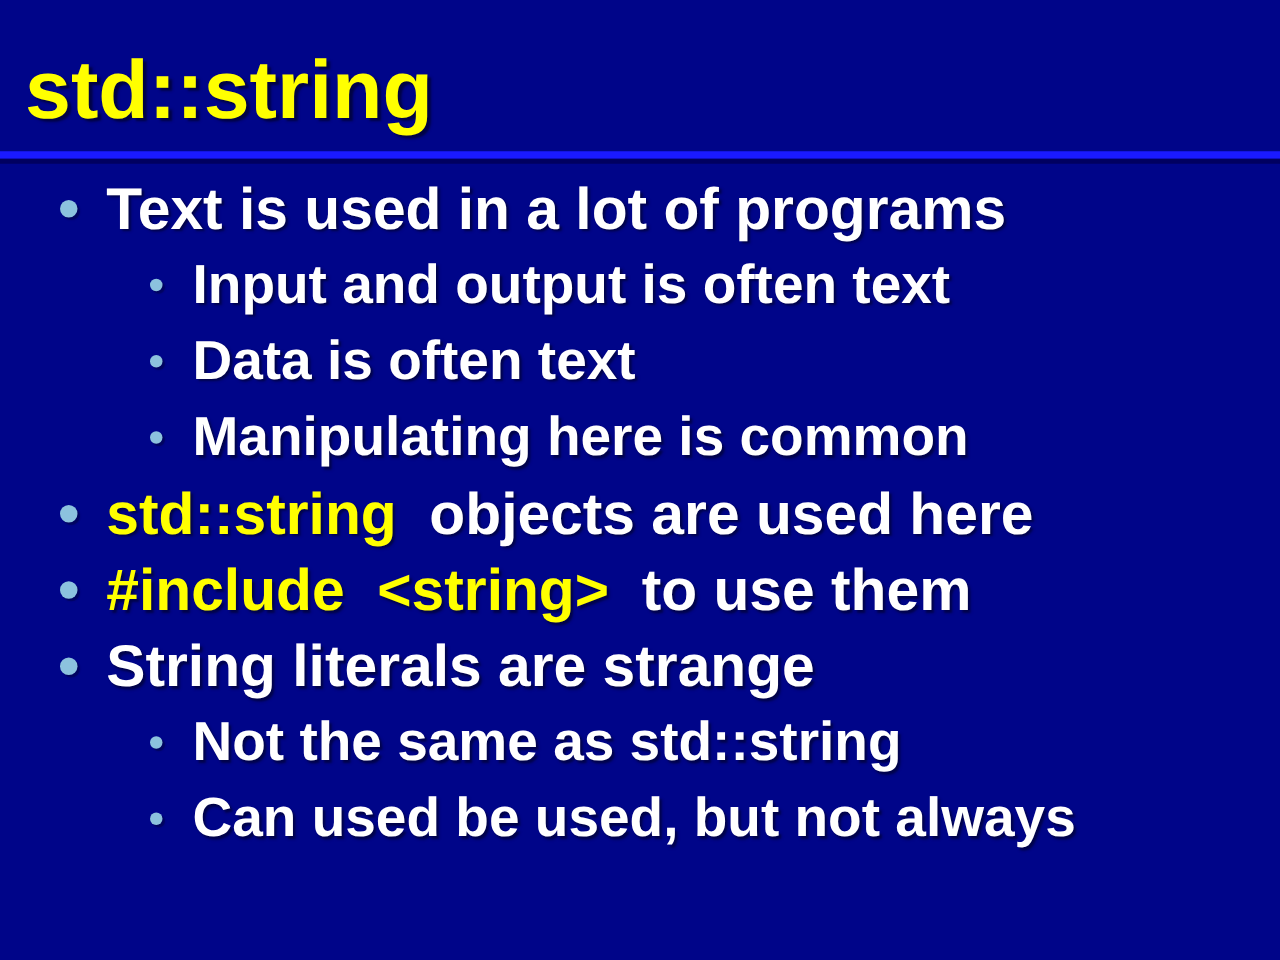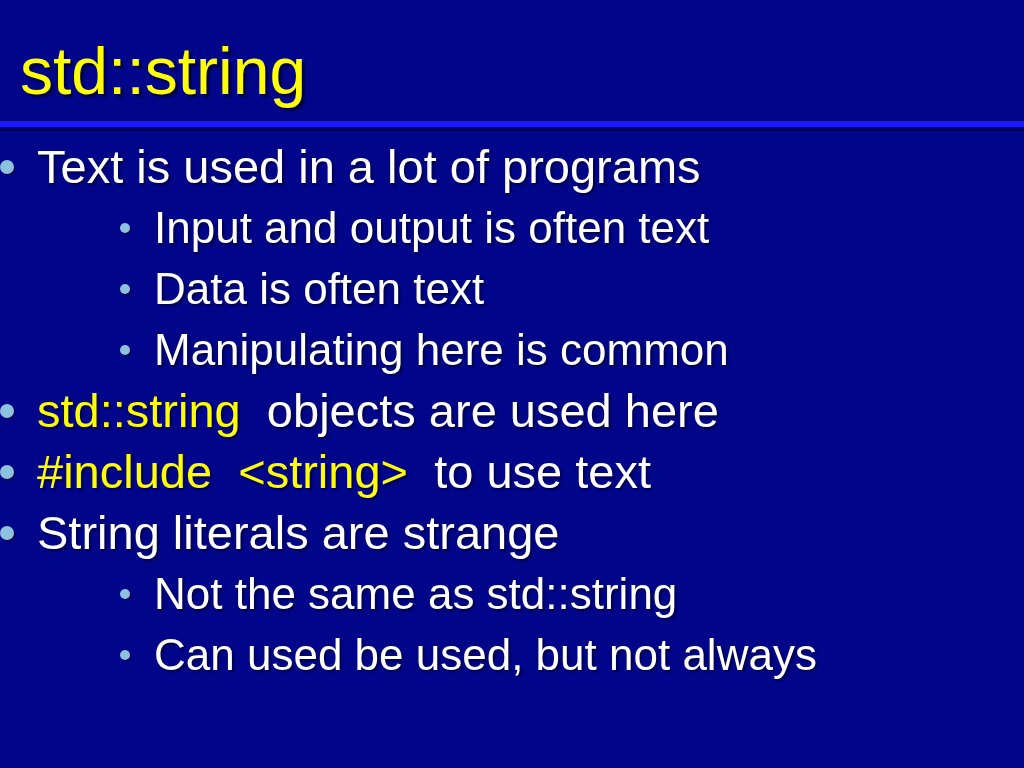--- a/index.html
+++ b/index.html
@@ -19,20 +19,21 @@
     width: 1024px;
     height: 768px;
     overflow: hidden;
     background: var(--background);
     font-family: "Liberation Sans", sans-serif;
   }
   .slide {
     position: relative;
     width: 1024px;
     height: 768px;
+    font-weight: bold;
   }
   .title {
     position: absolute;
     left: 20px;
     top: 34px;
     font-size: 66px;
     line-height: 74px;
     color: var(--title);
     text-shadow: 3px 3px 2px rgba(0, 0, 20, 0.6);
     letter-spacing: 0px;
@@ -62,20 +63,21 @@
     align-items: center;
     height: 61px;
   }
   .bullet {
     flex: none;
     border-radius: 50%;
     background: var(--bullet);
     box-shadow: 2px 2px 1px rgba(0, 0, 20, 0.35);
   }
   .row.l1 {
+    padding-left: 48px;
     font-size: 47px;
     align-items: center;
   }
   .row.l1 .bullet {
     width: 14px;
     height: 14px;
     margin-right: 23px;
   }
   .row.l2 {
     padding-left: 120px;
@@ -129,21 +131,21 @@
 
     <div class="row l1">
       <span class="bullet"></span>
       <span class="seg accent">std::string</span>
       <span class="seg body">  objects are used here</span>
     </div>
 
     <div class="row l1">
       <span class="bullet"></span>
       <span class="seg accent">#include  &lt;string&gt;</span>
-      <span class="seg body">  to use text</span>
+      <span class="seg body">  to use them</span>
     </div>
 
     <div class="row l1">
       <span class="bullet"></span>
       <span class="seg body">String literals are strange</span>
     </div>
 
     <div class="row l2">
       <span class="bullet"></span>
       <span class="seg body">Not the same as std::string</span>

